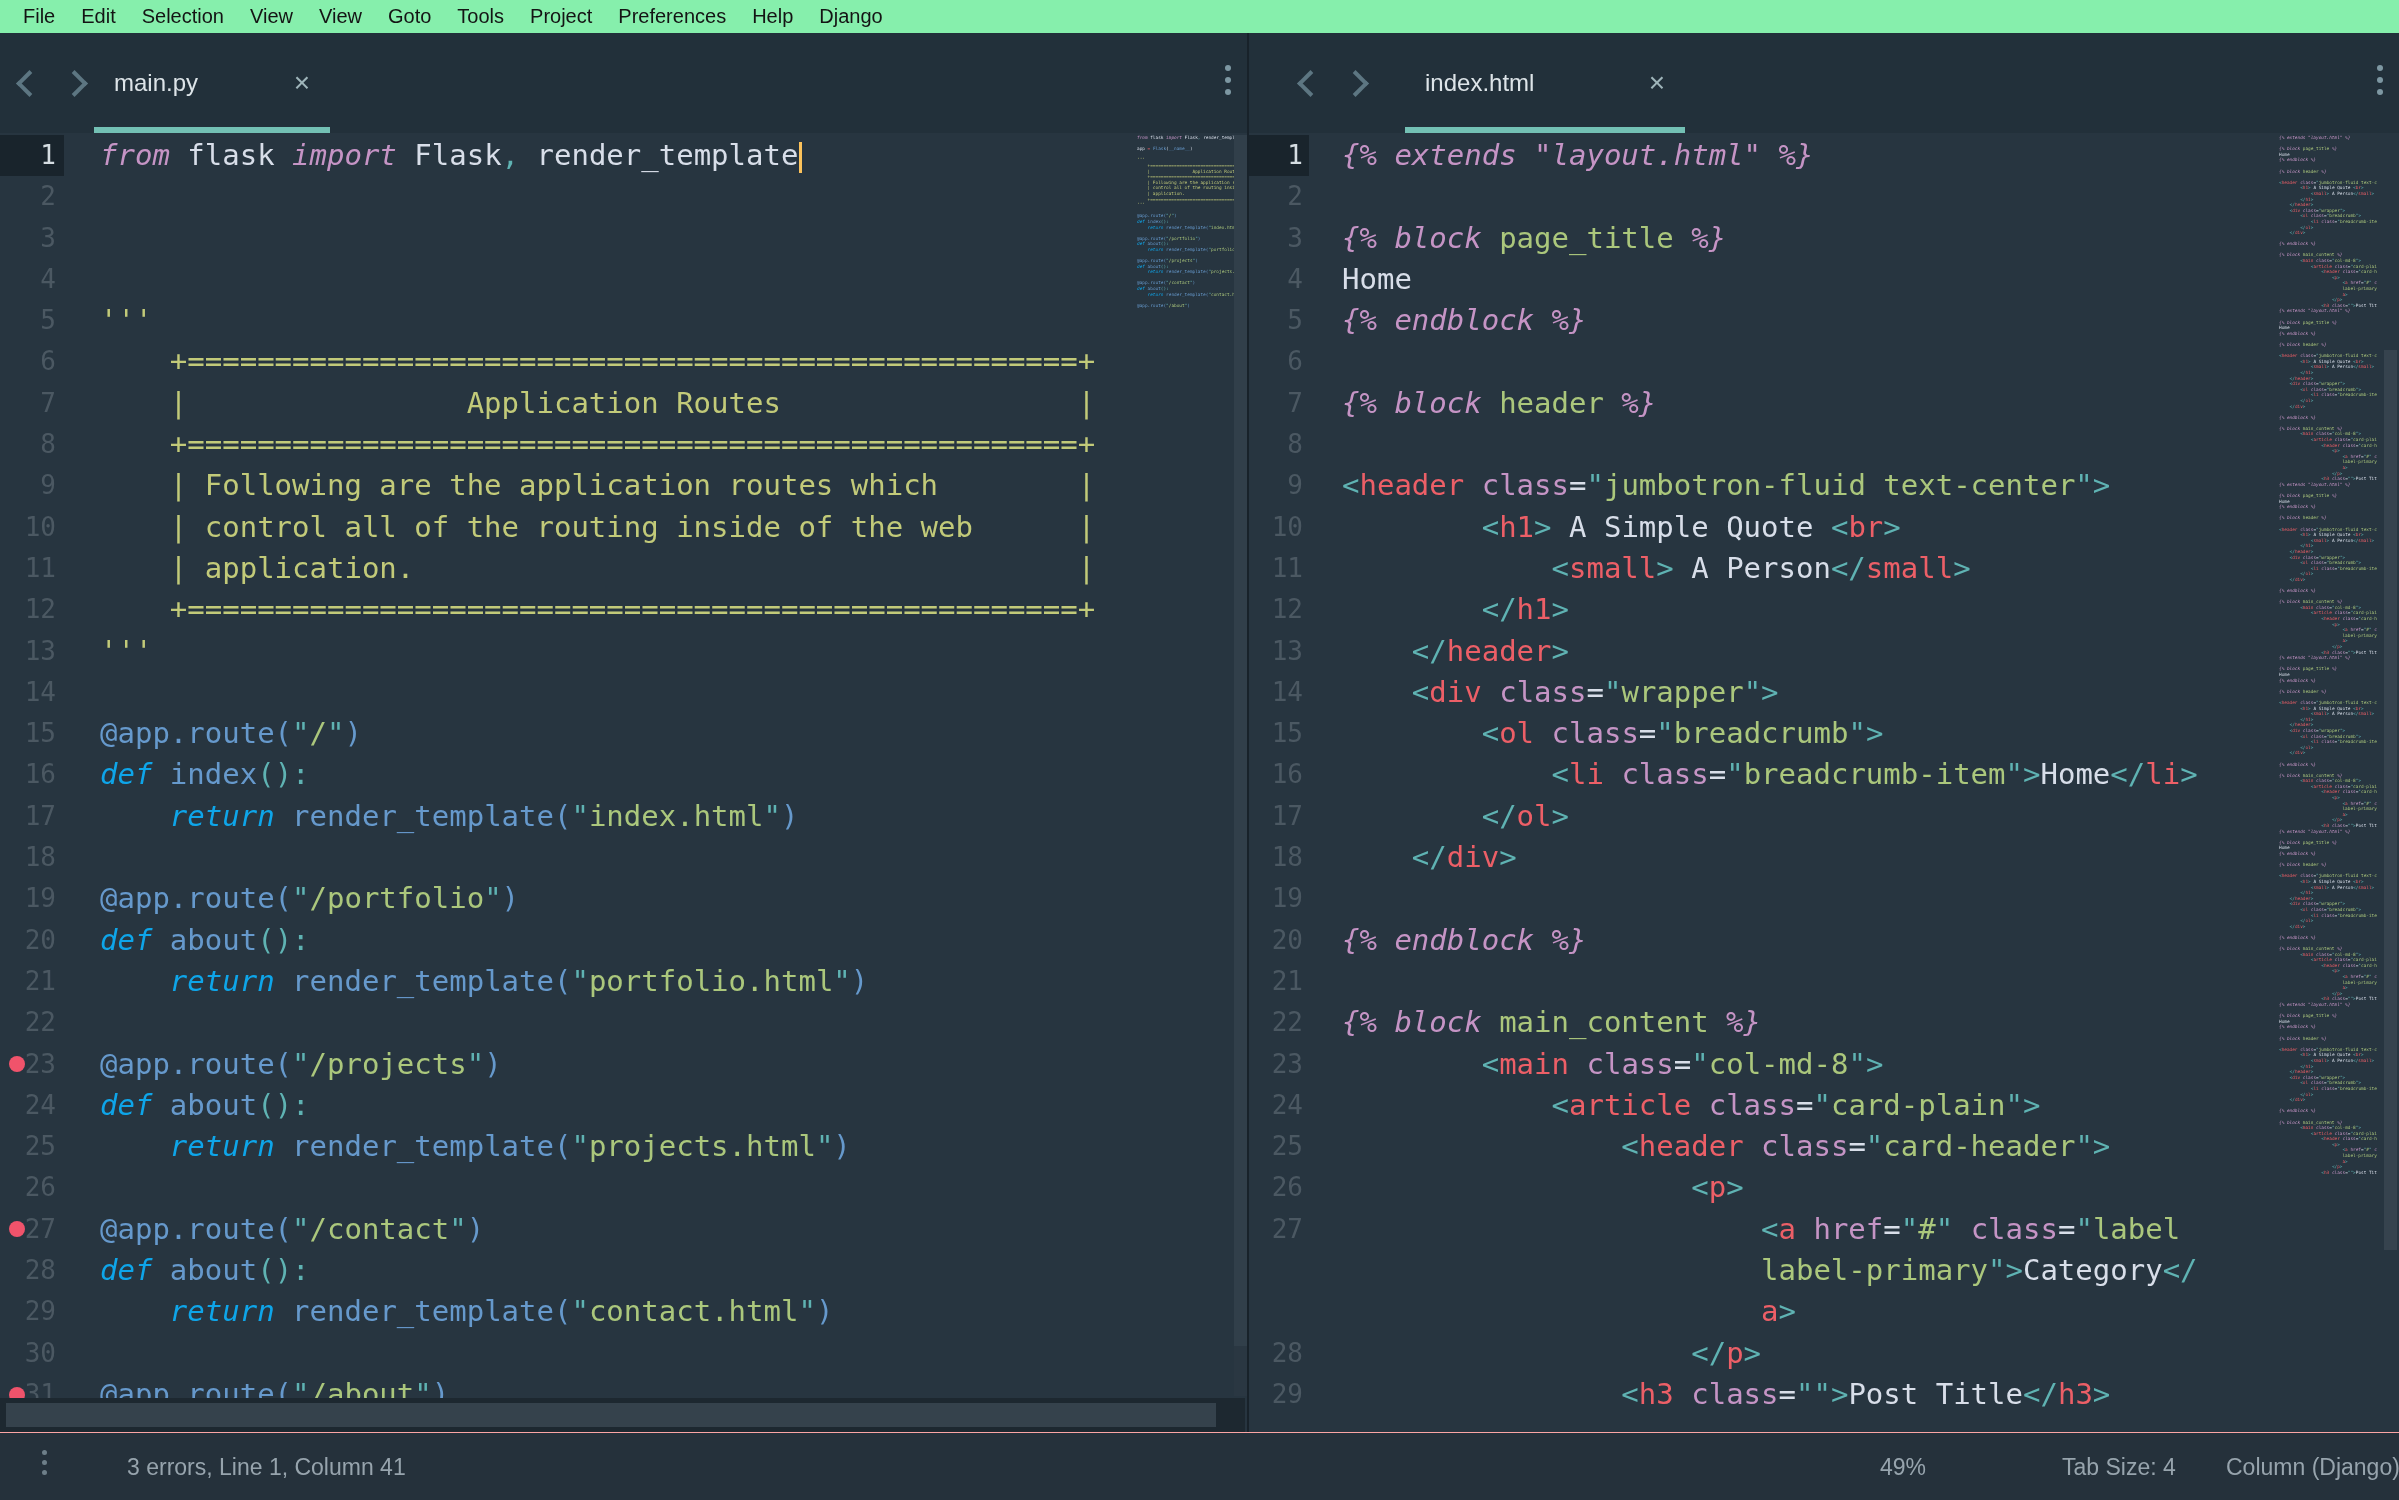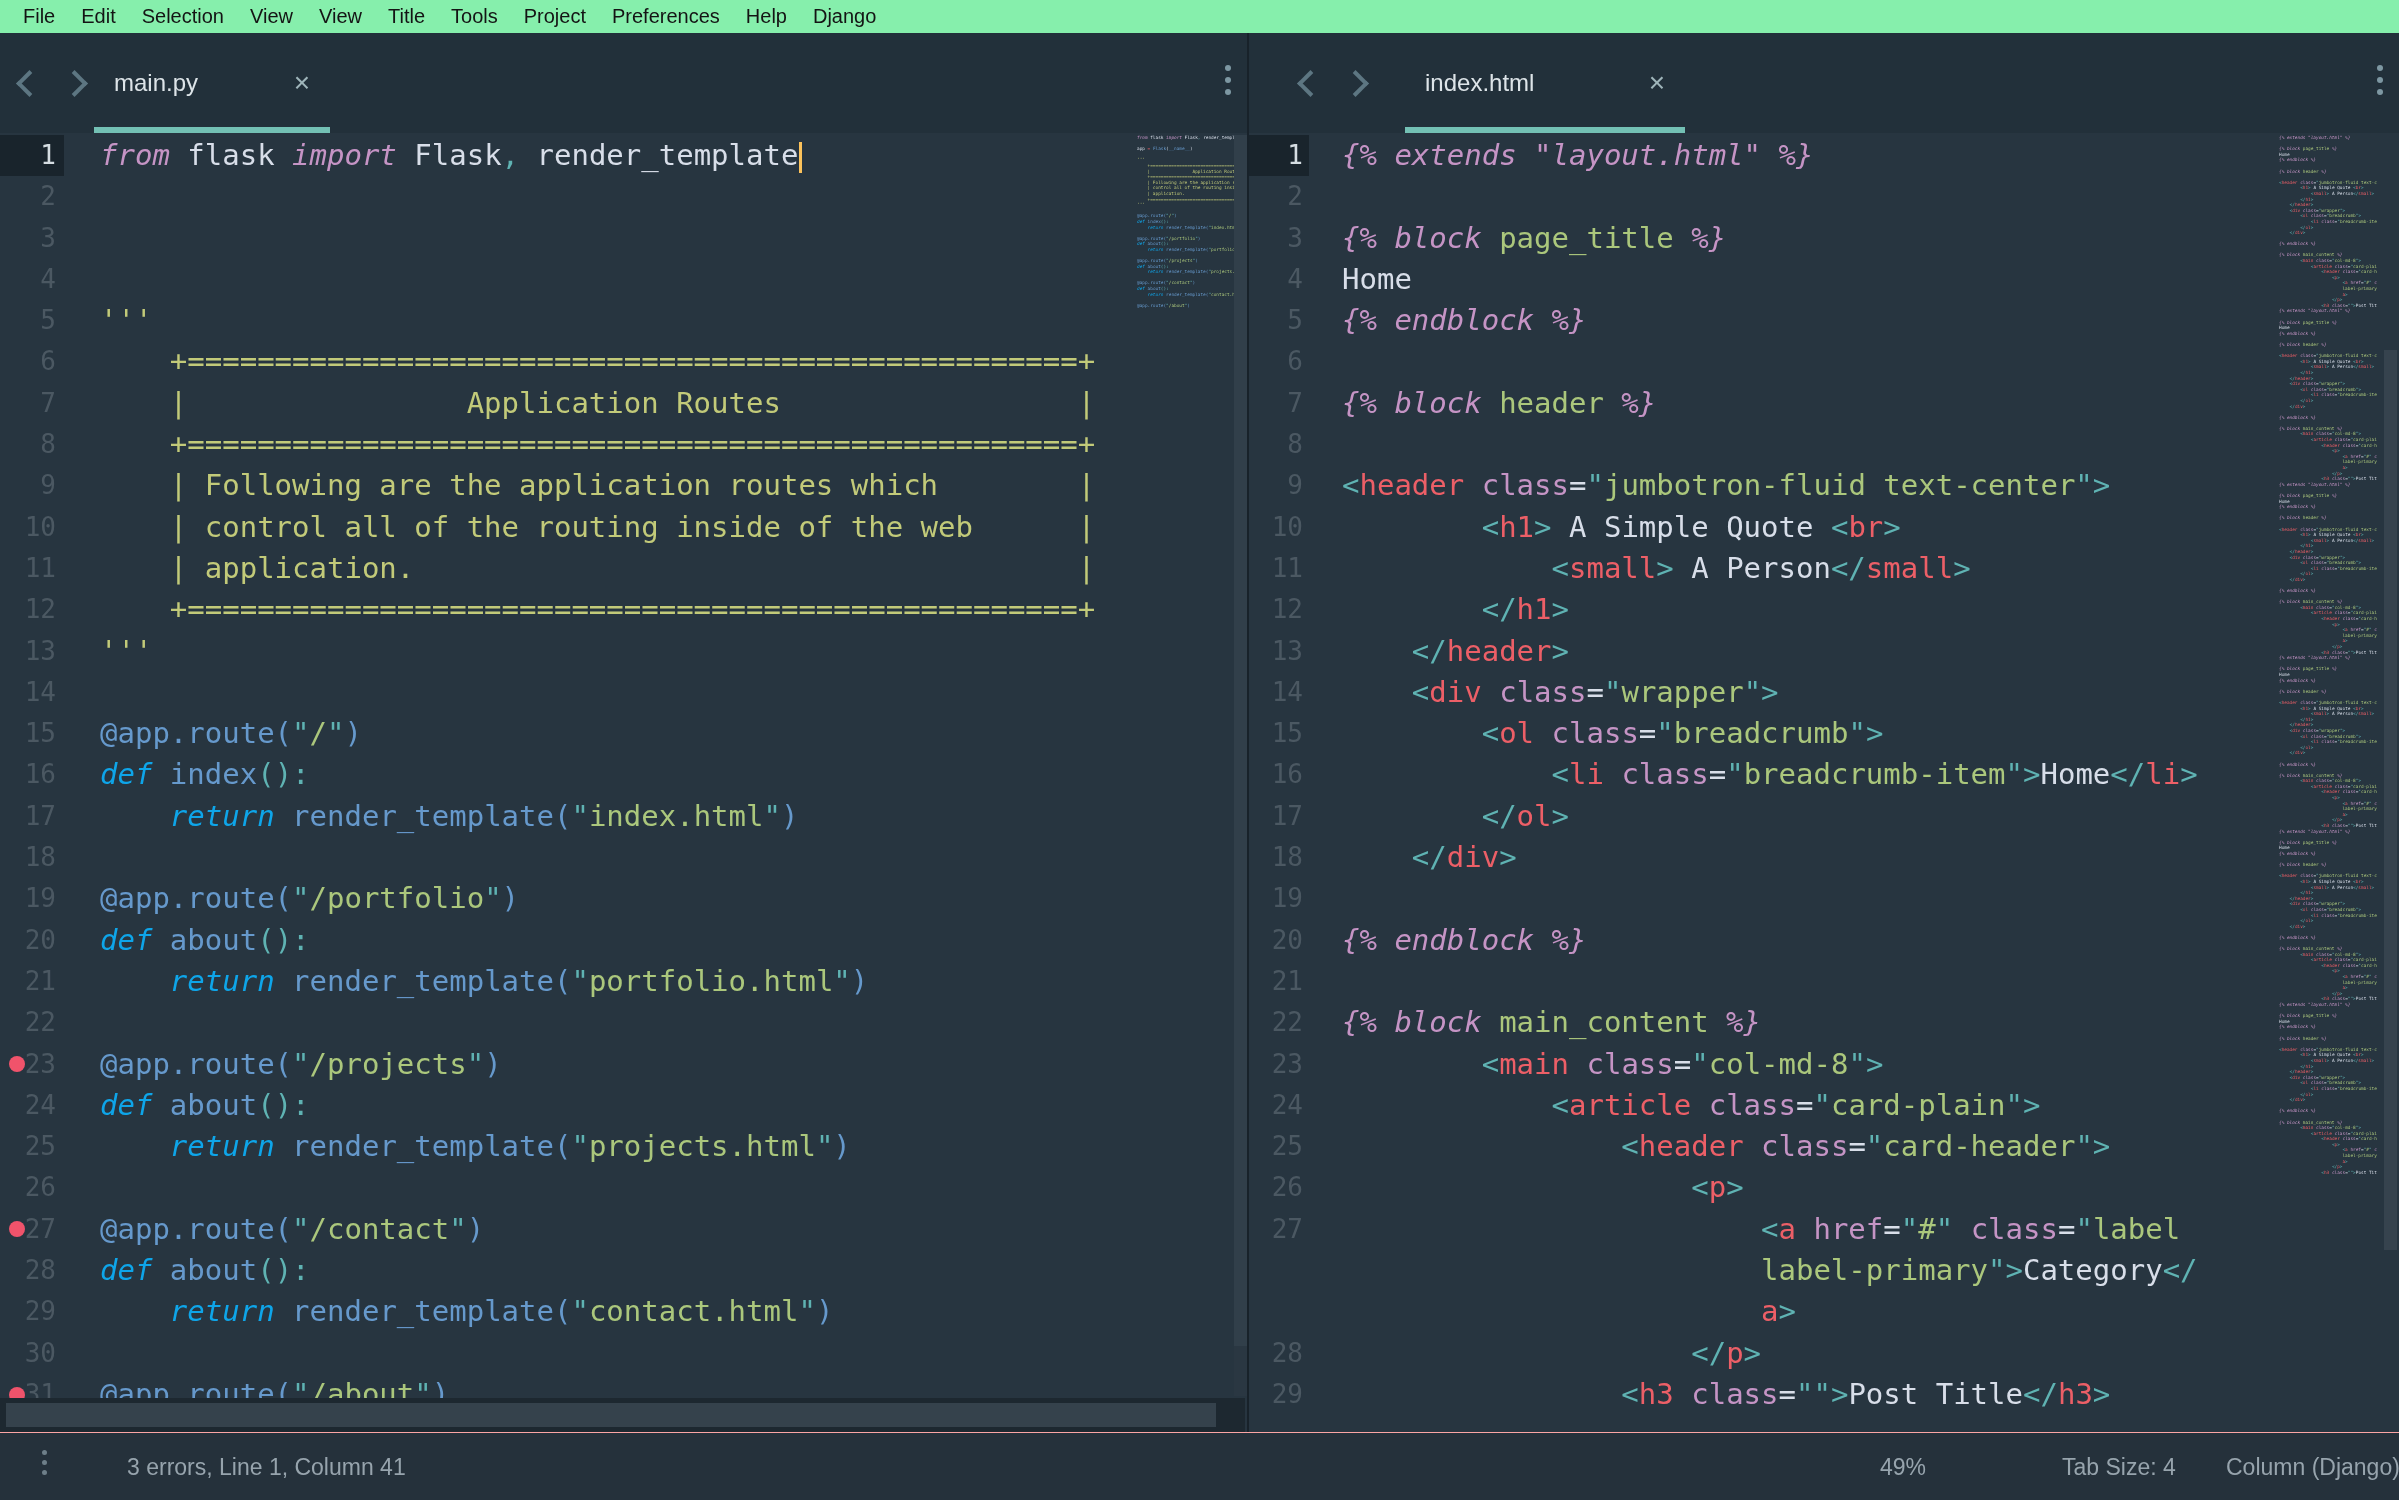--- a/index.html
+++ b/index.html
@@ -72,21 +72,21 @@
 <body>
 
 <div class="screen">
 
   <div class="menubar">
       <span class="menu-item">File</span>
       <span class="menu-item">Edit</span>
       <span class="menu-item">Selection</span>
       <span class="menu-item">View</span>
       <span class="menu-item">View</span>
-      <span class="menu-item">Title</span>
+      <span class="menu-item">Goto</span>
       <span class="menu-item">Tools</span>
       <span class="menu-item">Project</span>
       <span class="menu-item">Preferences</span>
       <span class="menu-item">Help</span>
       <span class="menu-item">Django</span>
     </div>
 
   <div class="workspace">
 
     <div class="pane pane-left">

